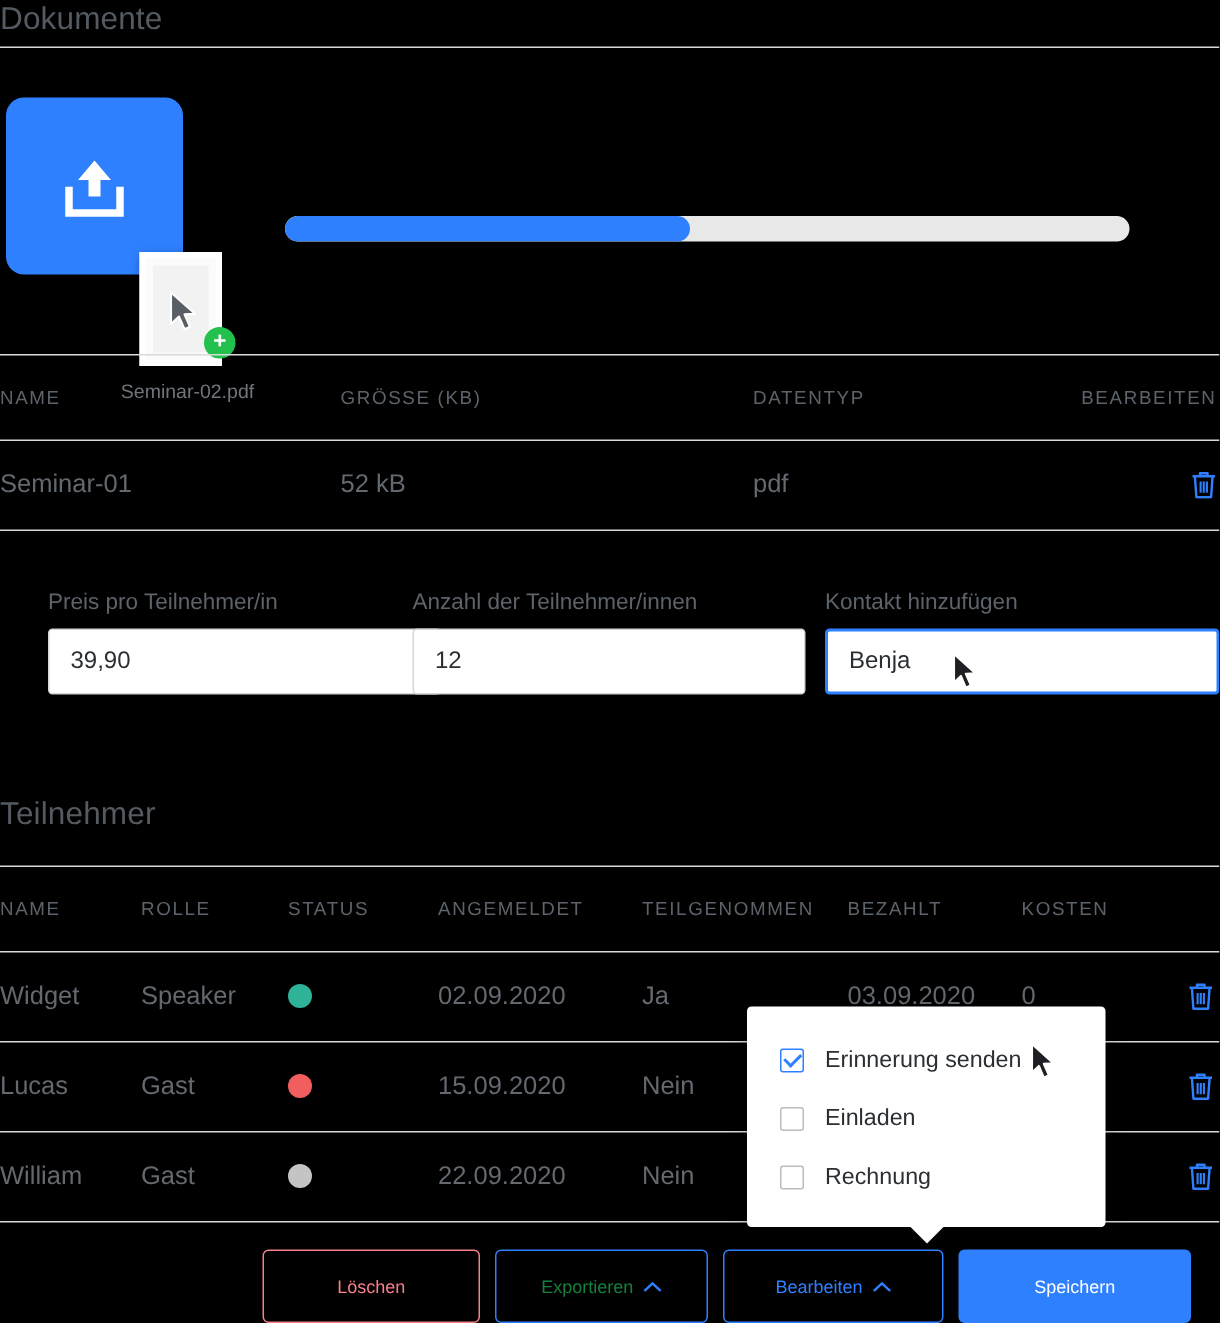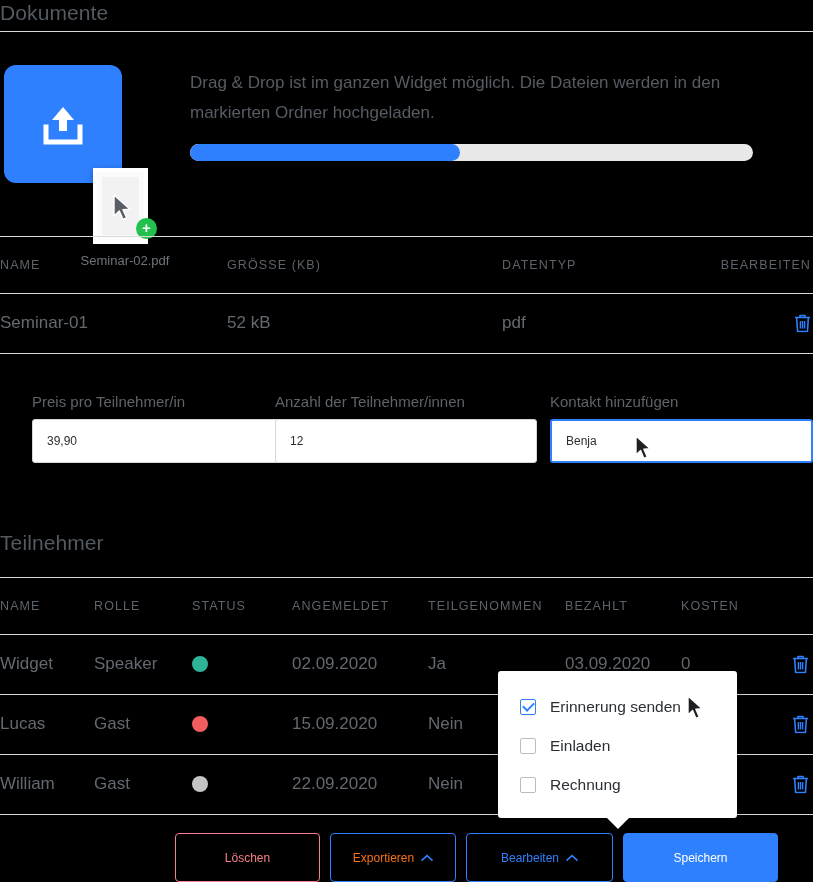--- a/index.html
+++ b/index.html
@@ -214,21 +214,21 @@
     margin-bottom: 9px;
     white-space: nowrap;
   }
   .field-input {
     box-sizing: border-box;
     width: 262px;
     height: 44px;
     background: #ffffff;
     border: 1px solid #d6d6d6;
     border-radius: 3px;
-    font-size: 12px;
+    font-size: 16px;
     color: #2b2f33;
     padding: 0 14px;
     font-family: "Liberation Sans", sans-serif;
     outline: none;
   }
   .field-input.focused {
     border: 2px solid #2f80ff;
     width: 263px;
   }
   #contact-cursor { left: 84px; top: 16px; }
@@ -316,23 +316,23 @@
     background: transparent;
     cursor: pointer;
     white-space: nowrap;
   }
   .btn-delete {
     width: 145px;
     border: 1.5px solid #f97f8b;
     color: #f97f8b;
   }
   .btn-export {
-    width: 126px;
+    width: 142px;
     border: 1.5px solid #2f80ff;
-    color: #f97316;
+    color: #15803d;
   }
   .btn-edit {
     width: 147px;
     border: 1.5px solid #2f80ff;
     color: #2f80ff;
   }
   .btn-save {
     width: 155px;
     border: 1.5px solid #2f80ff;
     background: #2f80ff;
@@ -362,21 +362,20 @@
     </div>
 
     <svg class="cursor-arrow" id="upload-cursor" width="20" height="28" viewBox="0 0 20 28">
       <path d="M2 1 L2 22 L7.3 17 L11 25.5 L14.6 23.8 L11 15.6 L18 15.2 Z" fill="#5a5f66" stroke="#ffffff" stroke-width="1.4" stroke-linejoin="round"></path>
     </svg>
 
     <div class="plus-badge">+</div>
 
     <div class="file-caption">Seminar-02.pdf</div>
 
-    <div class="drop-hint">Drag &amp; Drop ist im ganzen Widget möglich. Die Dateien werden in den markierten Ordner hochgeladen.</div>
 
     <div class="progress-track">
       <div class="progress-fill" id="progress-fill" style="width: 48%;"></div>
     </div>
   </div>
 
   <div class="hrule" style="top:236px"></div>
   <div class="tbl" id="doc-table">
 
     <div class="tbl-head">

